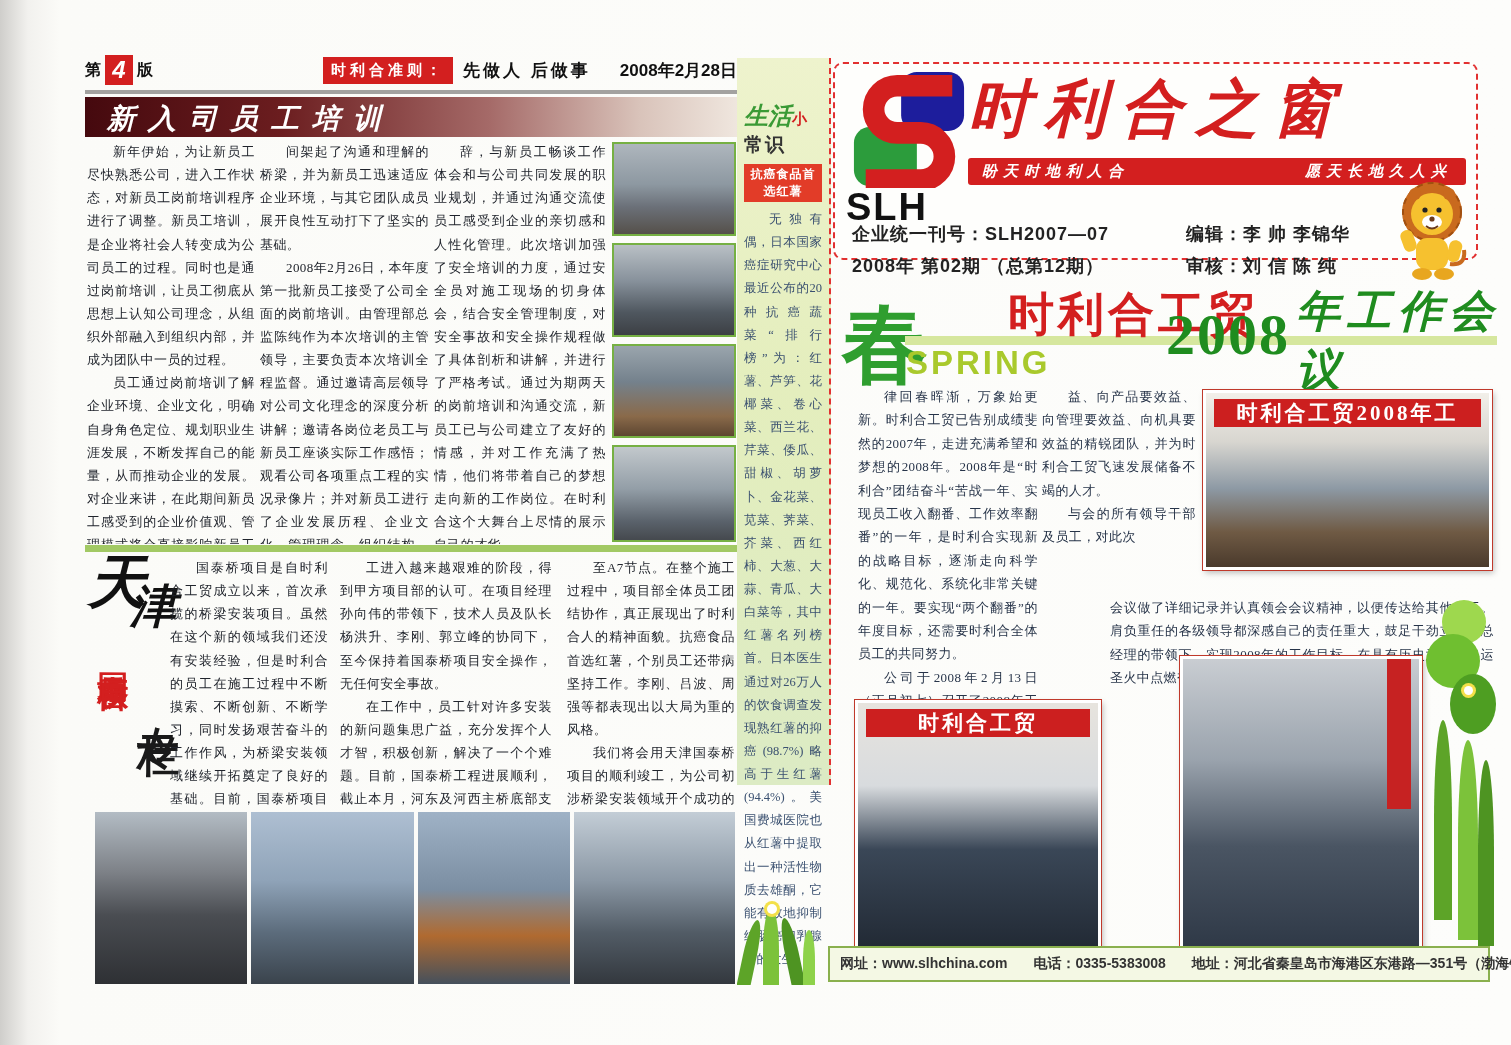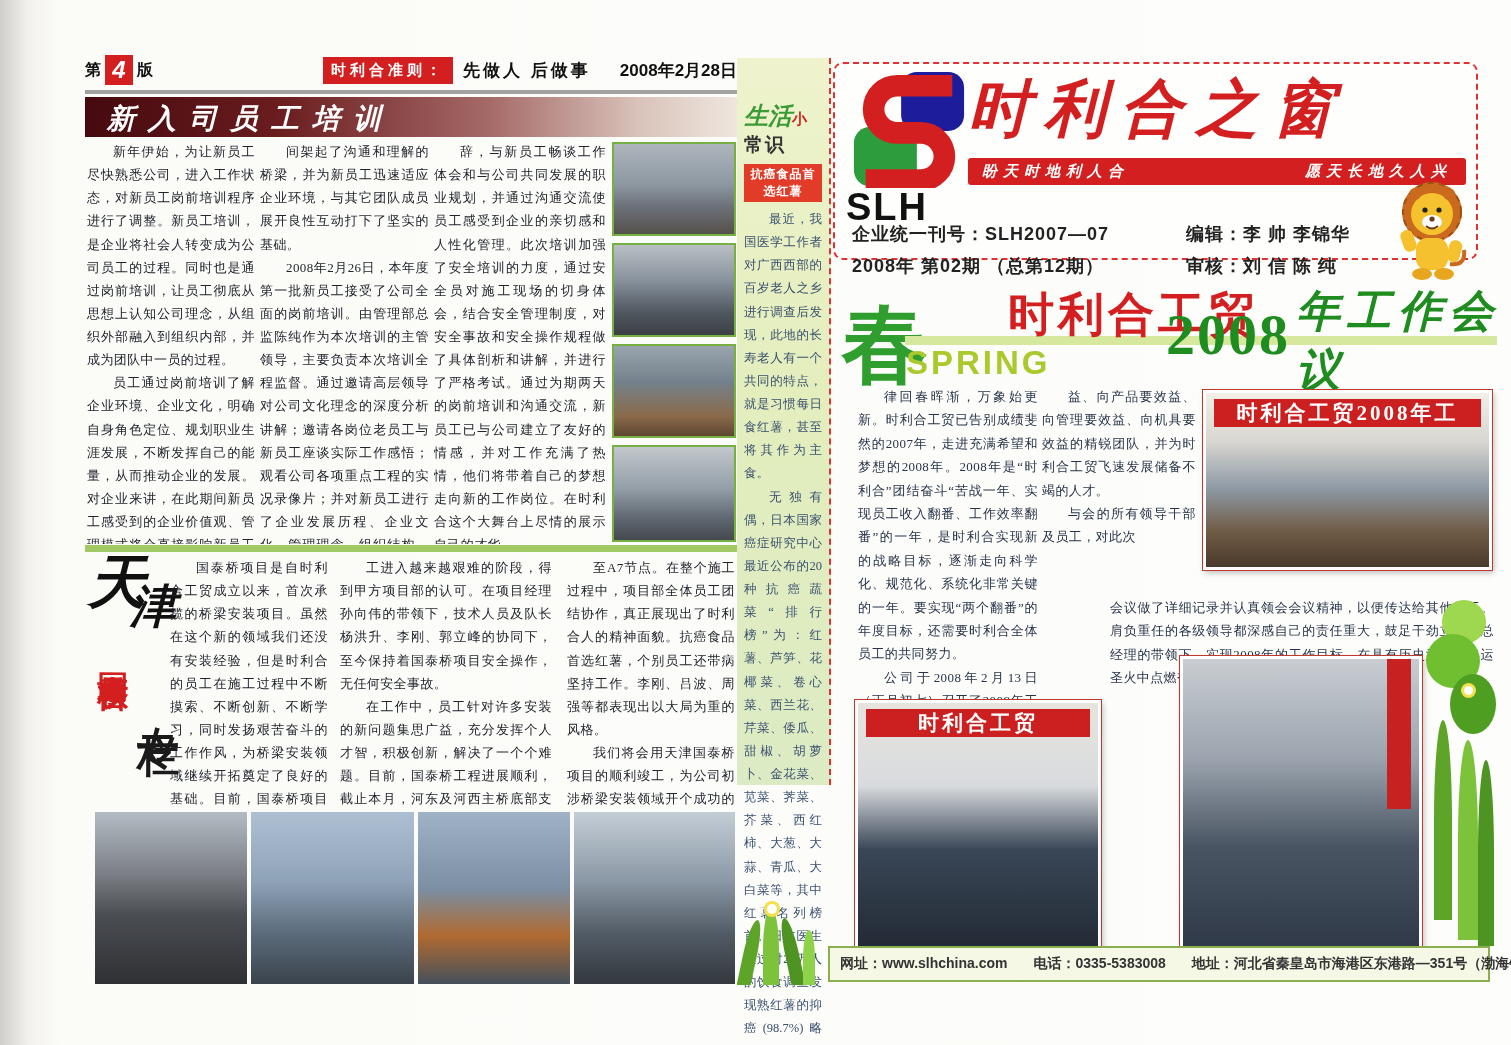--- a/index.html
+++ b/index.html
@@ -138,21 +138,20 @@
   <div class="abs photo ph-a1" style="top:243px;background:linear-gradient(180deg,#b9c0c5 0%,#87919b 40%,#4f575f 75%,#3c3f44 100%);"></div>
   <div class="abs photo ph-a1" style="top:344px;background:linear-gradient(180deg,#9aa5ad 0%,#74818c 40%,#8a6a4a 78%,#5d4631 100%);"></div>
   <div class="abs photo ph-a1" style="top:445px;height:97px;background:linear-gradient(180deg,#c2c8cc 0%,#939ea7 45%,#5a626b 80%,#45494e 100%);"></div>
 
   <div class="abs tips">
     <div class="tips-title">
       <span class="t-green">生活</span><span class="t-red">小</span><span class="t-dark">常识</span>
     </div>
     <div class="tips-subtitle">抗癌食品首选红薯</div>
     <div class="tips-body">
-      <p>最近，我国医学工作者对广西西部的百岁老人之乡进行调查后发现，此地的长寿老人有一个共同的特点，就是习惯每日食红薯，甚至将其作为主食。</p>
       <p>无独有偶，日本国家癌症研究中心最近公布的20种抗癌蔬菜“排行榜”为：红薯、芦笋、花椰菜、卷心菜、西兰花、芹菜、倭瓜、甜椒、胡萝卜、金花菜、苋菜、荠菜、芥菜、西红柿、大葱、大蒜、青瓜、大白菜等，其中红薯名列榜首。日本医生通过对26万人的饮食调查发现熟红薯的抑癌(98.7%)略高于生红薯(94.4%)。美国费城医院也从红薯中提取出一种活性物质去雄酮，它能有效地抑制结肠癌和乳腺癌的发生。</p>
 
     </div>
   </div>
   <div class="abs tips-grass">
     <div class="blade" style="left:6px;top:20px;width:14px;height:70px;transform:skewX(-12deg);"></div>
     <div class="blade" style="left:26px;top:8px;width:16px;height:85px;background:#7cc23a;"></div>
     <div class="blade" style="left:48px;top:18px;width:14px;height:72px;transform:skewX(12deg);background:#4e9422;"></div>
     <div class="blade" style="left:66px;top:30px;width:12px;height:60px;background:#8ed24a;"></div>
     <div class="blob" style="left:30px;top:4px;width:10px;height:10px;background:#fff;box-shadow:0 0 0 3px #f3e04a;"></div>

